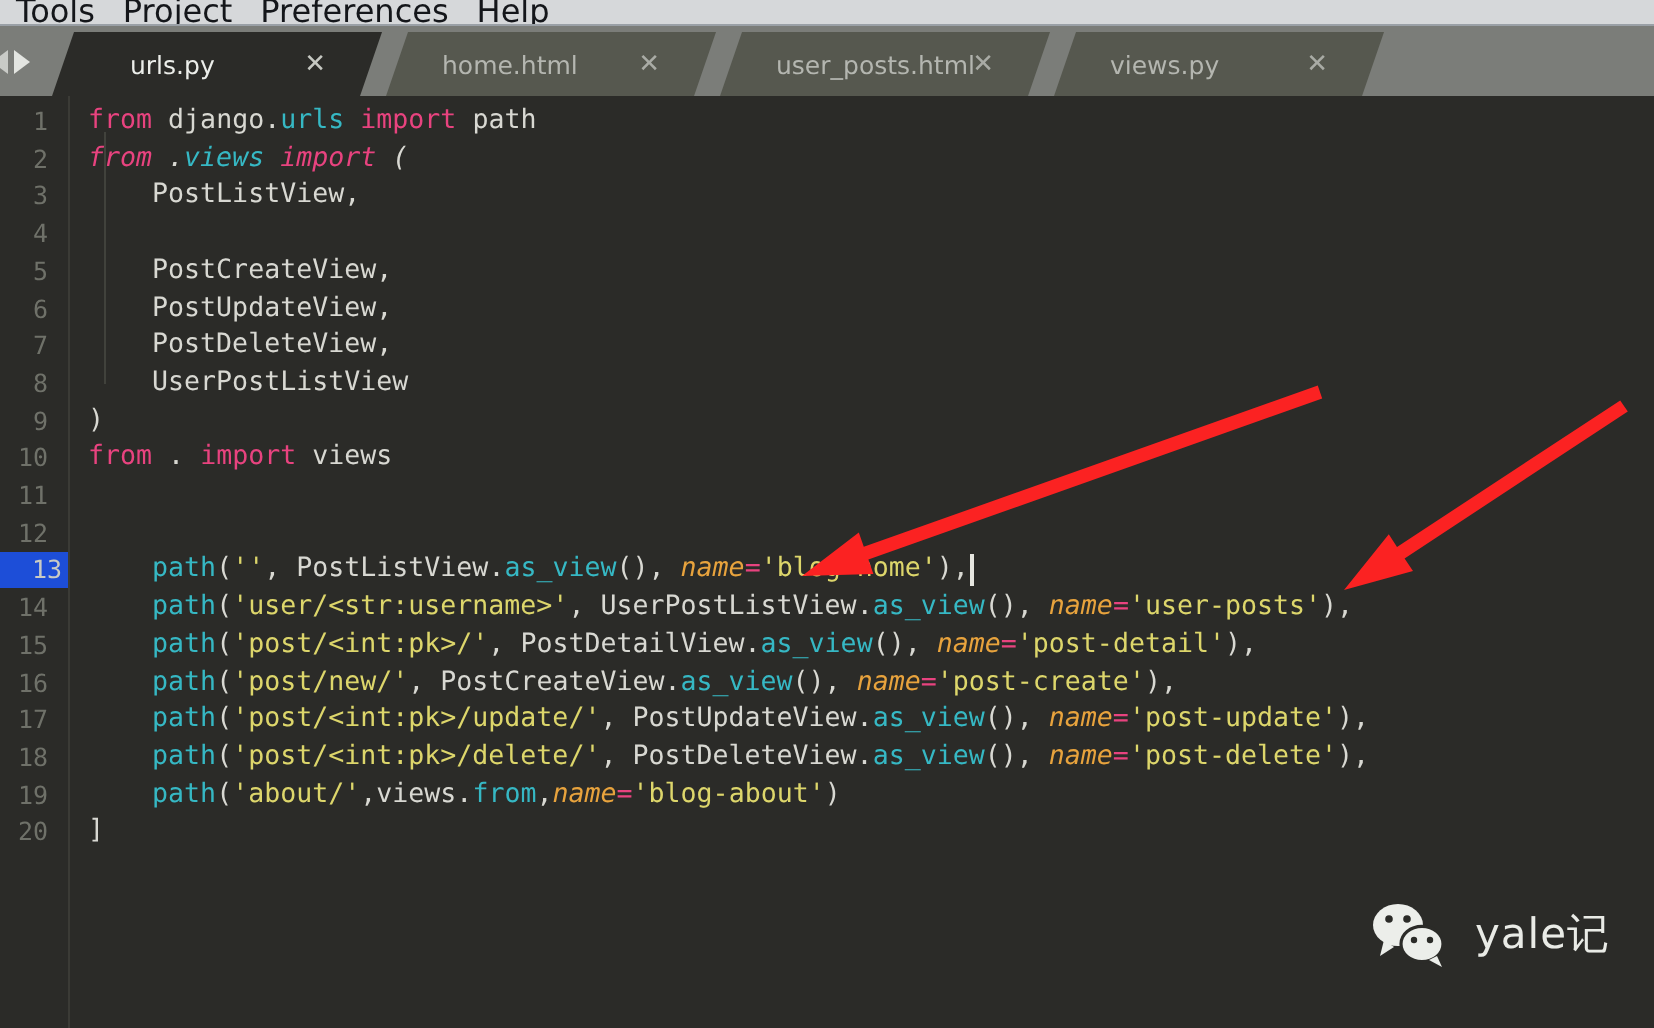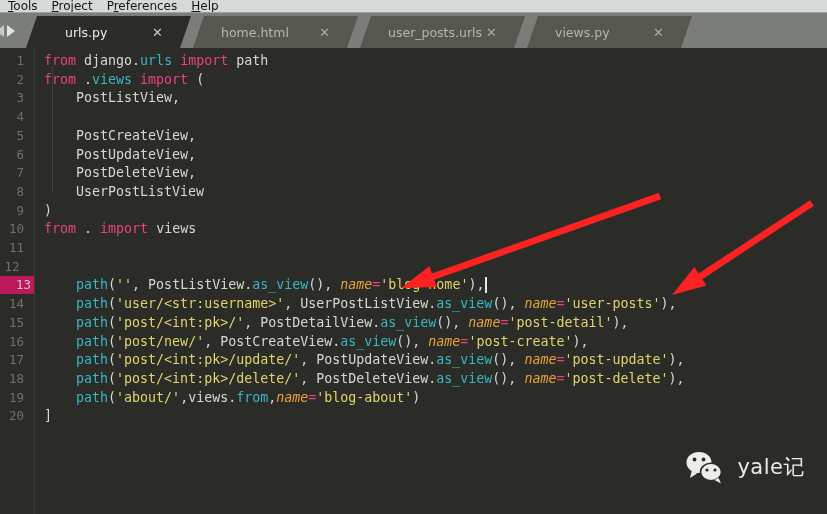--- a/index.html
+++ b/index.html
@@ -24,21 +24,21 @@
     background: #d6d8da;
     border-bottom: 1px solid #9aa0a6;
     box-sizing: border-box;
     display: flex;
     align-items: flex-end;
     padding-left: 4px;
     overflow: hidden;
   }
   .menu-item {
     font-family: "DejaVu Sans", sans-serif;
-    font-size: 12px;
+    font-size: 16px;
     color: #14161a;
     padding: 0 10px 0 4px;
     line-height: 12px;
     white-space: nowrap;
   }
   .menu-item .mn {
     text-decoration: underline;
   }
 
   
@@ -141,21 +141,21 @@
     line-height: 18px;
     text-align: right;
     font-family: "DejaVu Sans Mono", monospace;
     font-size: 12.5px;
     color: #6f7169;
     box-sizing: border-box;
     padding-right: 3px;
   }
   .lnum.current {
     color: #c9cbc4;
-    background: #be185d;
+    background: #1d4ed8;
     width: 34px;
   }
 
   #code {
     position: absolute;
     top: 0; left: 44px;
     width: 783px;
     height: 466px;
   }
   .cline {
@@ -242,21 +242,21 @@
         <span class="tab-label" style="margin-left: 39px;">urls.py</span>
         <span class="tab-close" style="position: absolute; right: 28px;">✕</span>
       </div>
       <div class="tab inactive" style="left: 193px; width: 165px;">
         <div class="tab-shape"></div>
         <span class="tab-label" style="margin-left: 28px;">home.html</span>
         <span class="tab-close" style="position: absolute; right: 28px;">✕</span>
       </div>
       <div class="tab inactive" style="left: 360px; width: 165px;">
         <div class="tab-shape"></div>
-        <span class="tab-label" style="margin-left: 28px;">user_posts.urls</span>
+        <span class="tab-label" style="margin-left: 28px;">user_posts.html</span>
         <span class="tab-close" style="position: absolute; right: 28px;">✕</span>
       </div>
       <div class="tab inactive" style="left: 527px; width: 165px;">
         <div class="tab-shape"></div>
         <span class="tab-label" style="margin-left: 28px;">views.py</span>
         <span class="tab-close" style="position: absolute; right: 28px;">✕</span>
       </div>
     </div>
 </div>
 
@@ -266,35 +266,35 @@
       <div class="lnum" style="top: 22.7px;">2</div>
       <div class="lnum" style="top: 41.4px;">3</div>
       <div class="lnum" style="top: 60.1px;">4</div>
       <div class="lnum" style="top: 78.8px;">5</div>
       <div class="lnum" style="top: 97.5px;">6</div>
       <div class="lnum" style="top: 116.2px;">7</div>
       <div class="lnum" style="top: 134.9px;">8</div>
       <div class="lnum" style="top: 153.6px;">9</div>
       <div class="lnum" style="top: 172.3px;">10</div>
       <div class="lnum" style="top: 191px;">11</div>
-      <div class="lnum" style="top: 209.7px; text-align: center;">12</div>
+      <div class="lnum" style="top: 209.7px;">12</div>
       <div class="lnum current" style="top: 228.4px;">13</div>
       <div class="lnum" style="top: 247.1px;">14</div>
       <div class="lnum" style="top: 265.8px;">15</div>
       <div class="lnum" style="top: 284.5px;">16</div>
       <div class="lnum" style="top: 303.2px;">17</div>
       <div class="lnum" style="top: 321.9px;">18</div>
       <div class="lnum" style="top: 340.6px;">19</div>
       <div class="lnum" style="top: 359.3px;">20</div>
     </div>
   <div id="gutter-border"></div>
   <div id="indent-guide"></div>
   <div id="code">
       <div class="cline" style="top: 4px;"><span class="kw">from</span> <span class="pl">django</span>.<span class="fn">urls</span> <span class="kw">import</span> <span class="pl">path</span></div>
-      <div class="cline" style="top: 22.7px;"><span class="kw">from</span> .<span class="fn">views</span> <span class="kw">import</span> (</div>
+      <div class="cline" style="top: 22.7px; font-style: italic;"><span class="kw">from</span> .<span class="fn">views</span> <span class="kw">import</span> (</div>
       <div class="cline" style="top: 41.4px;">    <span class="pl">PostListView</span>,</div>
       <div class="cline" style="top: 97.5px;">    <span class="pl">PostUpdateView</span>,</div>
       <div class="cline" style="top: 78.8px;">    <span class="pl">PostCreateView</span>,</div>
       <div class="cline" style="top: 116.2px;">    <span class="pl">PostDeleteView</span>,</div>
       <div class="cline" style="top: 134.9px;">    <span class="pl">UserPostListView</span></div>
       <div class="cline" style="top: 153.6px;">)</div>
       <div class="cline" style="top: 172.3px;"><span class="kw">from</span> . <span class="kw">import</span> <span class="pl">views</span></div>
       <div class="cline" style="top: 191px;"></div>
       <div class="cline" style="top: 228.4px;">    <span class="fn">path</span>(<span class="str">''</span>, <span class="pl">PostListView</span>.<span class="fn">as_view</span>(), <span class="kwa">name</span><span class="op">=</span><span class="str">'blog-home'</span>),</div>
       <div class="cline" style="top: 247.1px;">    <span class="fn">path</span>(<span class="str">'user/&lt;str:username&gt;'</span>, <span class="pl">UserPostListView</span>.<span class="fn">as_view</span>(), <span class="kwa">name</span><span class="op">=</span><span class="str">'user-posts'</span>),</div>

